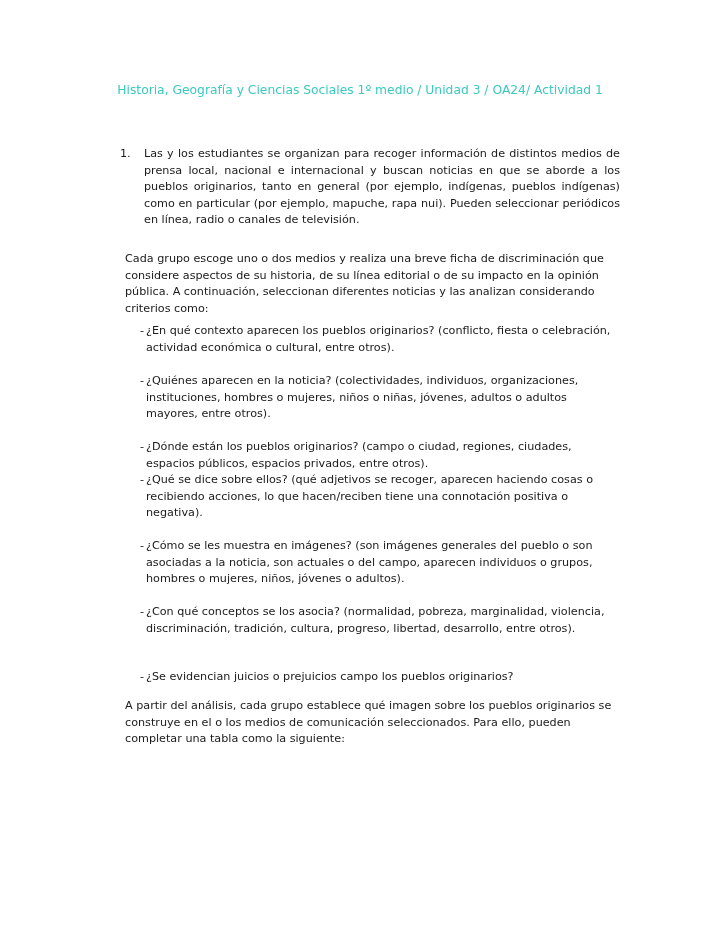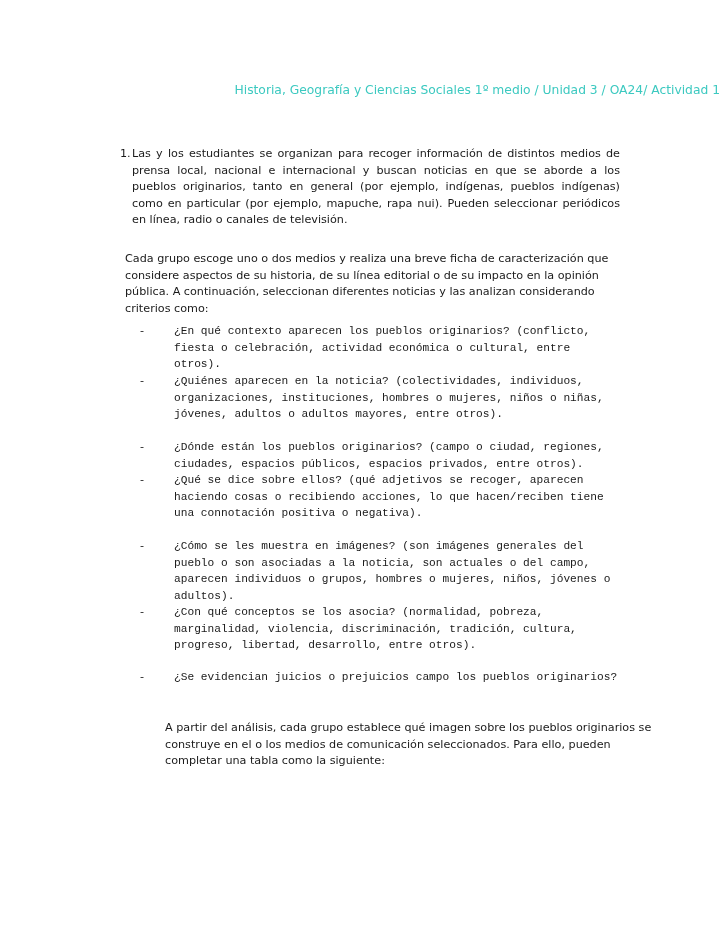--- a/index.html
+++ b/index.html
@@ -1,60 +1,60 @@
 <!DOCTYPE html>
 <html><head>
   <meta charset="utf-8">
   <style>
     html, body { margin: 0; padding: 0; background: #ffffff; }
     body {
       width: 720px; height: 932px; position: relative; overflow: hidden;
       font-family: "DejaVu Sans", sans-serif; color: #1a1a1a;
     }
     .header {
-      position: absolute; top: 83px; left: 0; width: 720px; text-align: right;
+      position: absolute; top: 83px; left: 0; width: 720px; text-align: center;
       font-size: 12.3px; color: #3cc9c0; letter-spacing: 0;
     }
     .item1 {
       position: absolute; top: 146px; left: 120px; width: 500px;
       font-size: 11.2px; line-height: 16.6px;
     }
     .item1 .num { position: absolute; left: 0; top: 0; }
-    .item1 .txt { margin-left: 12px; text-align: justify; }
+    .item1 .txt { margin-left: 24px; text-align: justify; }
     .para {
       position: absolute; left: 125px; width: 500px;
       font-size: 11.2px; line-height: 16.6px;
     }
     .p1 { top: 251px; }
-    .p2 { top: 720px; margin-left: 40px; }
+    .p2 { top: 698px; }
     .bullet {
       position: absolute; left: 140px; width: 480px;
       font-size: 11.2px; line-height: 16.6px;
     }
     .bullet .dash { position: absolute; left: 0; top: 0; }
-    .bullet .btxt { margin-left: 34px; font-family: Liberation Mono, monospace; }
+    .bullet .btxt { margin-left: 6px; }
     .b1 { top: 323px; }
     .b2 { top: 373px; }
     .b3 { top: 439px; }
     .b4 { top: 472px; }
     .b5 { top: 538px; }
     .b6 { top: 604px; }
     .b7 { top: 669px; }
   </style>
 </head>
 <body>
 
 <div class="header">Historia, Geografía y Ciencias Sociales 1º medio / Unidad 3 / OA24/ Actividad 1</div>
 
 <div class="item1">
   <span class="num">1.</span>
   <div class="txt">Las y los estudiantes se organizan para recoger información de distintos medios de prensa local, nacional e internacional y buscan noticias en que se aborde a los pueblos originarios, tanto en general (por ejemplo, indígenas, pueblos indígenas) como en particular (por ejemplo, mapuche, rapa nui). Pueden seleccionar periódicos en línea, radio o canales de televisión.</div>
 </div>
 
-<div class="para p1">Cada grupo escoge uno o dos medios y realiza una breve ficha de caracterización que considere aspectos de su historia, de su línea editorial o de su impacto en la opinión pública. A continuación, seleccionan diferentes noticias y las analizan considerando criterios como:</div>
+<div class="para p1">Cada grupo escoge uno o dos medios y realiza una breve ficha de discriminación que considere aspectos de su historia, de su línea editorial o de su impacto en la opinión pública. A continuación, seleccionan diferentes noticias y las analizan considerando criterios como:</div>
 
 <div class="bullet b1">
   <span class="dash">-</span>
   <div class="btxt">¿En qué contexto aparecen los pueblos originarios? (conflicto, fiesta o celebración, actividad económica o cultural, entre otros).</div>
 </div>
 <div class="bullet b2">
   <span class="dash">-</span>
   <div class="btxt">¿Quiénes aparecen en la noticia? (colectividades, individuos, organizaciones, instituciones, hombres o mujeres, niños o niñas, jóvenes, adultos o adultos mayores, entre otros).</div>
 </div>
 <div class="bullet b3">

